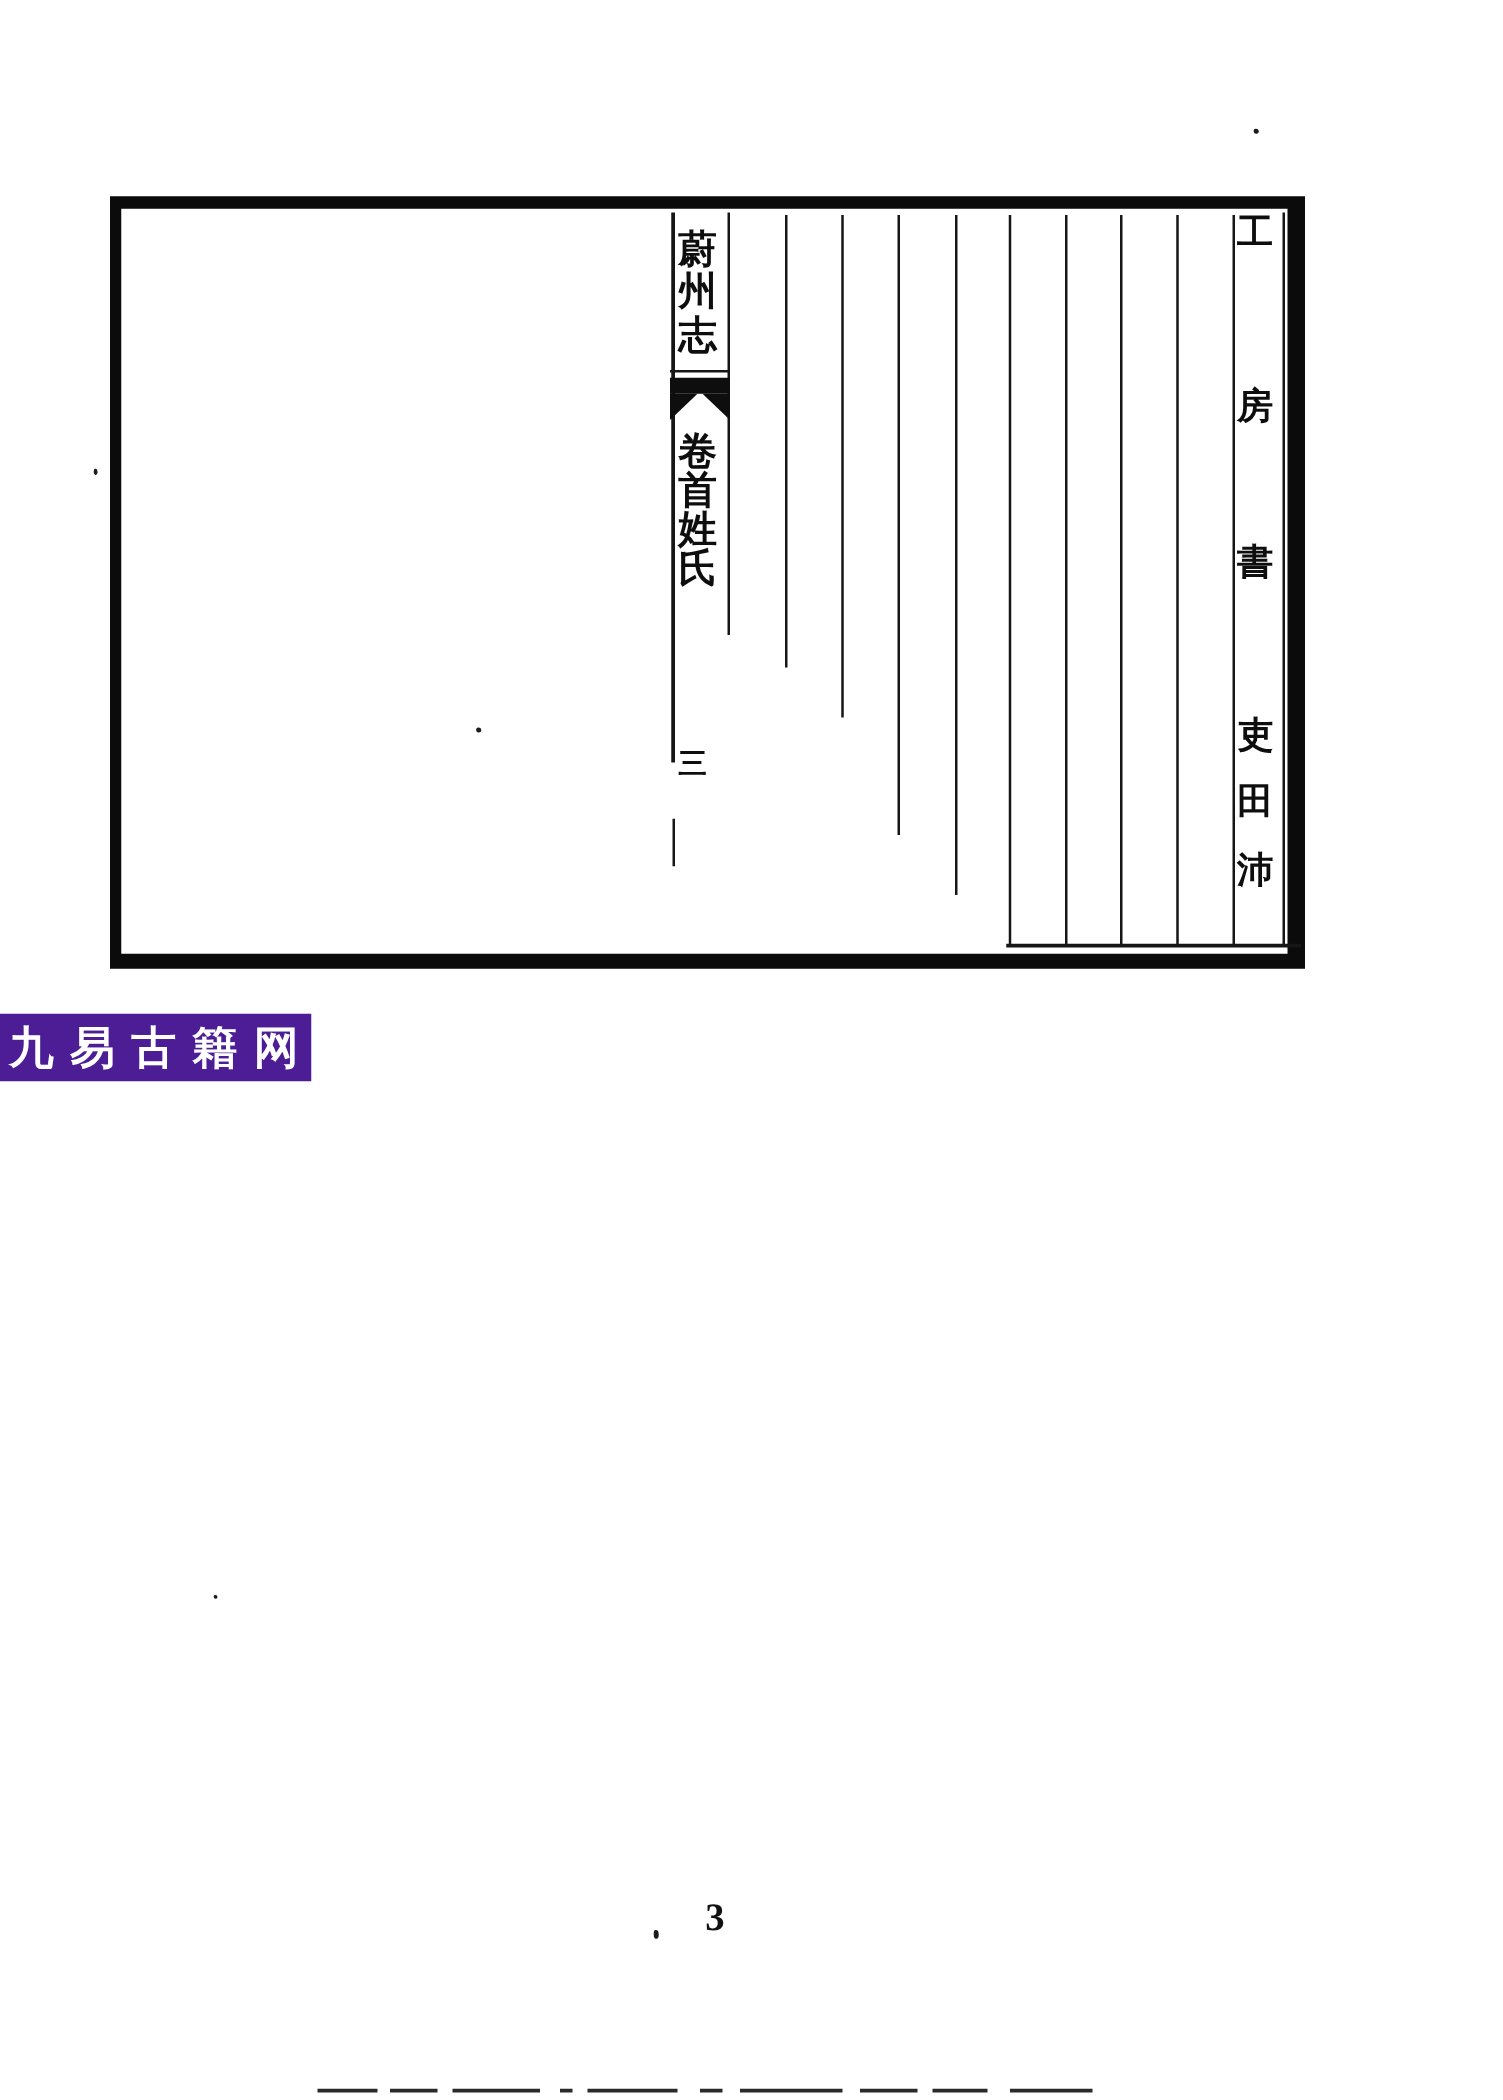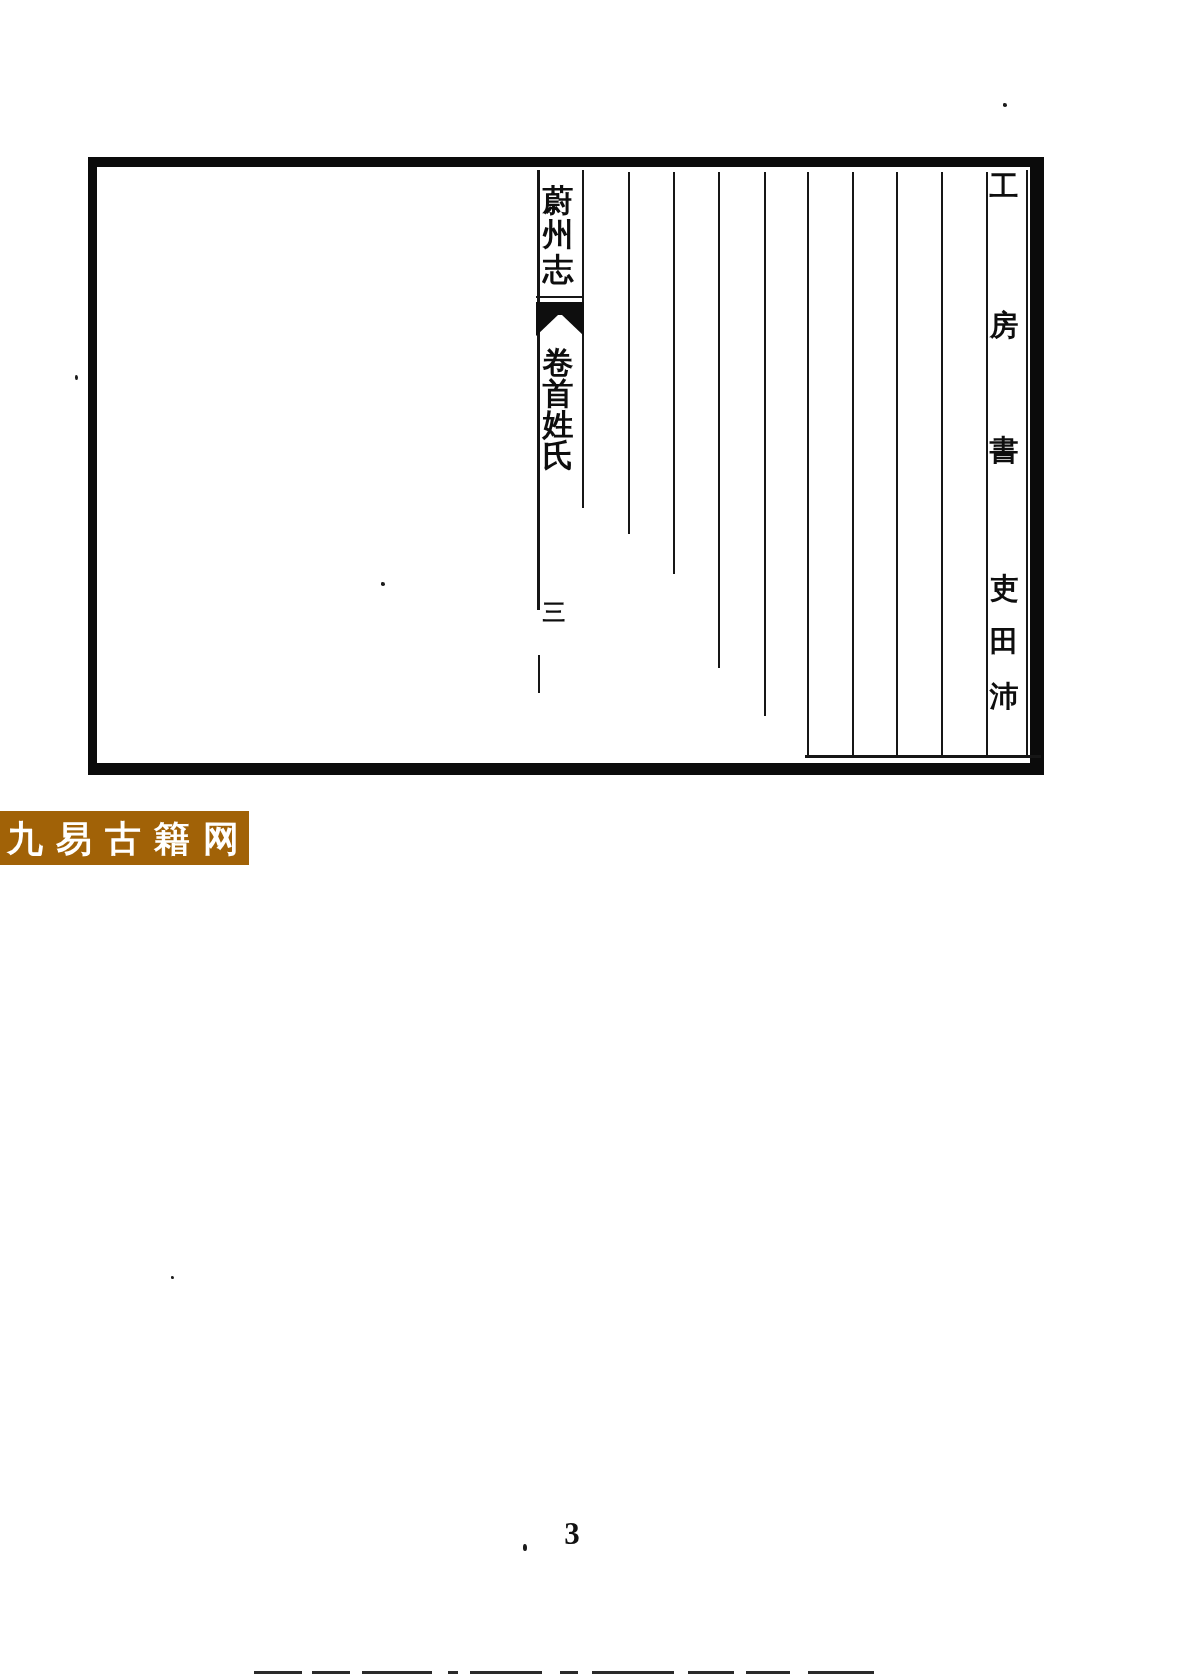--- a/index.html
+++ b/index.html
@@ -113,21 +113,21 @@
 
   <div id="right-col">
       <span class="char" style="left: 1004px; top: 186px; font-size: 29px; color: rgb(14, 14, 14);">工</span>
       <span class="char" style="left: 1004px; top: 325px; font-size: 29px; color: rgb(14, 14, 14);">房</span>
       <span class="char" style="left: 1004px; top: 450px; font-size: 29px; color: rgb(14, 14, 14);">書</span>
       <span class="char" style="left: 1004px; top: 588px; font-size: 29px; color: rgb(14, 14, 14);">吏</span>
       <span class="char" style="left: 1004px; top: 641px; font-size: 29px; color: rgb(14, 14, 14);">田</span>
       <span class="char" style="left: 1004px; top: 696px; font-size: 29px; color: rgb(14, 14, 14);">沛</span>
     </div>
 
-  <div class="watermark" style="background: #a16207;">
+  <div class="watermark" style="background: #4c1d95;">
     <span class="wm-text" style="color: rgb(255, 255, 255);">九易古籍网</span>
   </div>
 
   <div class="pageno">3</div>
 
   <div id="dashes">
       <div class="dash" style="left: 254px; top: 1671px; width: 48px;"></div>
       <div class="dash" style="left: 312px; top: 1671px; width: 38px;"></div>
       <div class="dash" style="left: 362px; top: 1671px; width: 70px;"></div>
       <div class="dash" style="left: 448px; top: 1671px; width: 10px;"></div>

